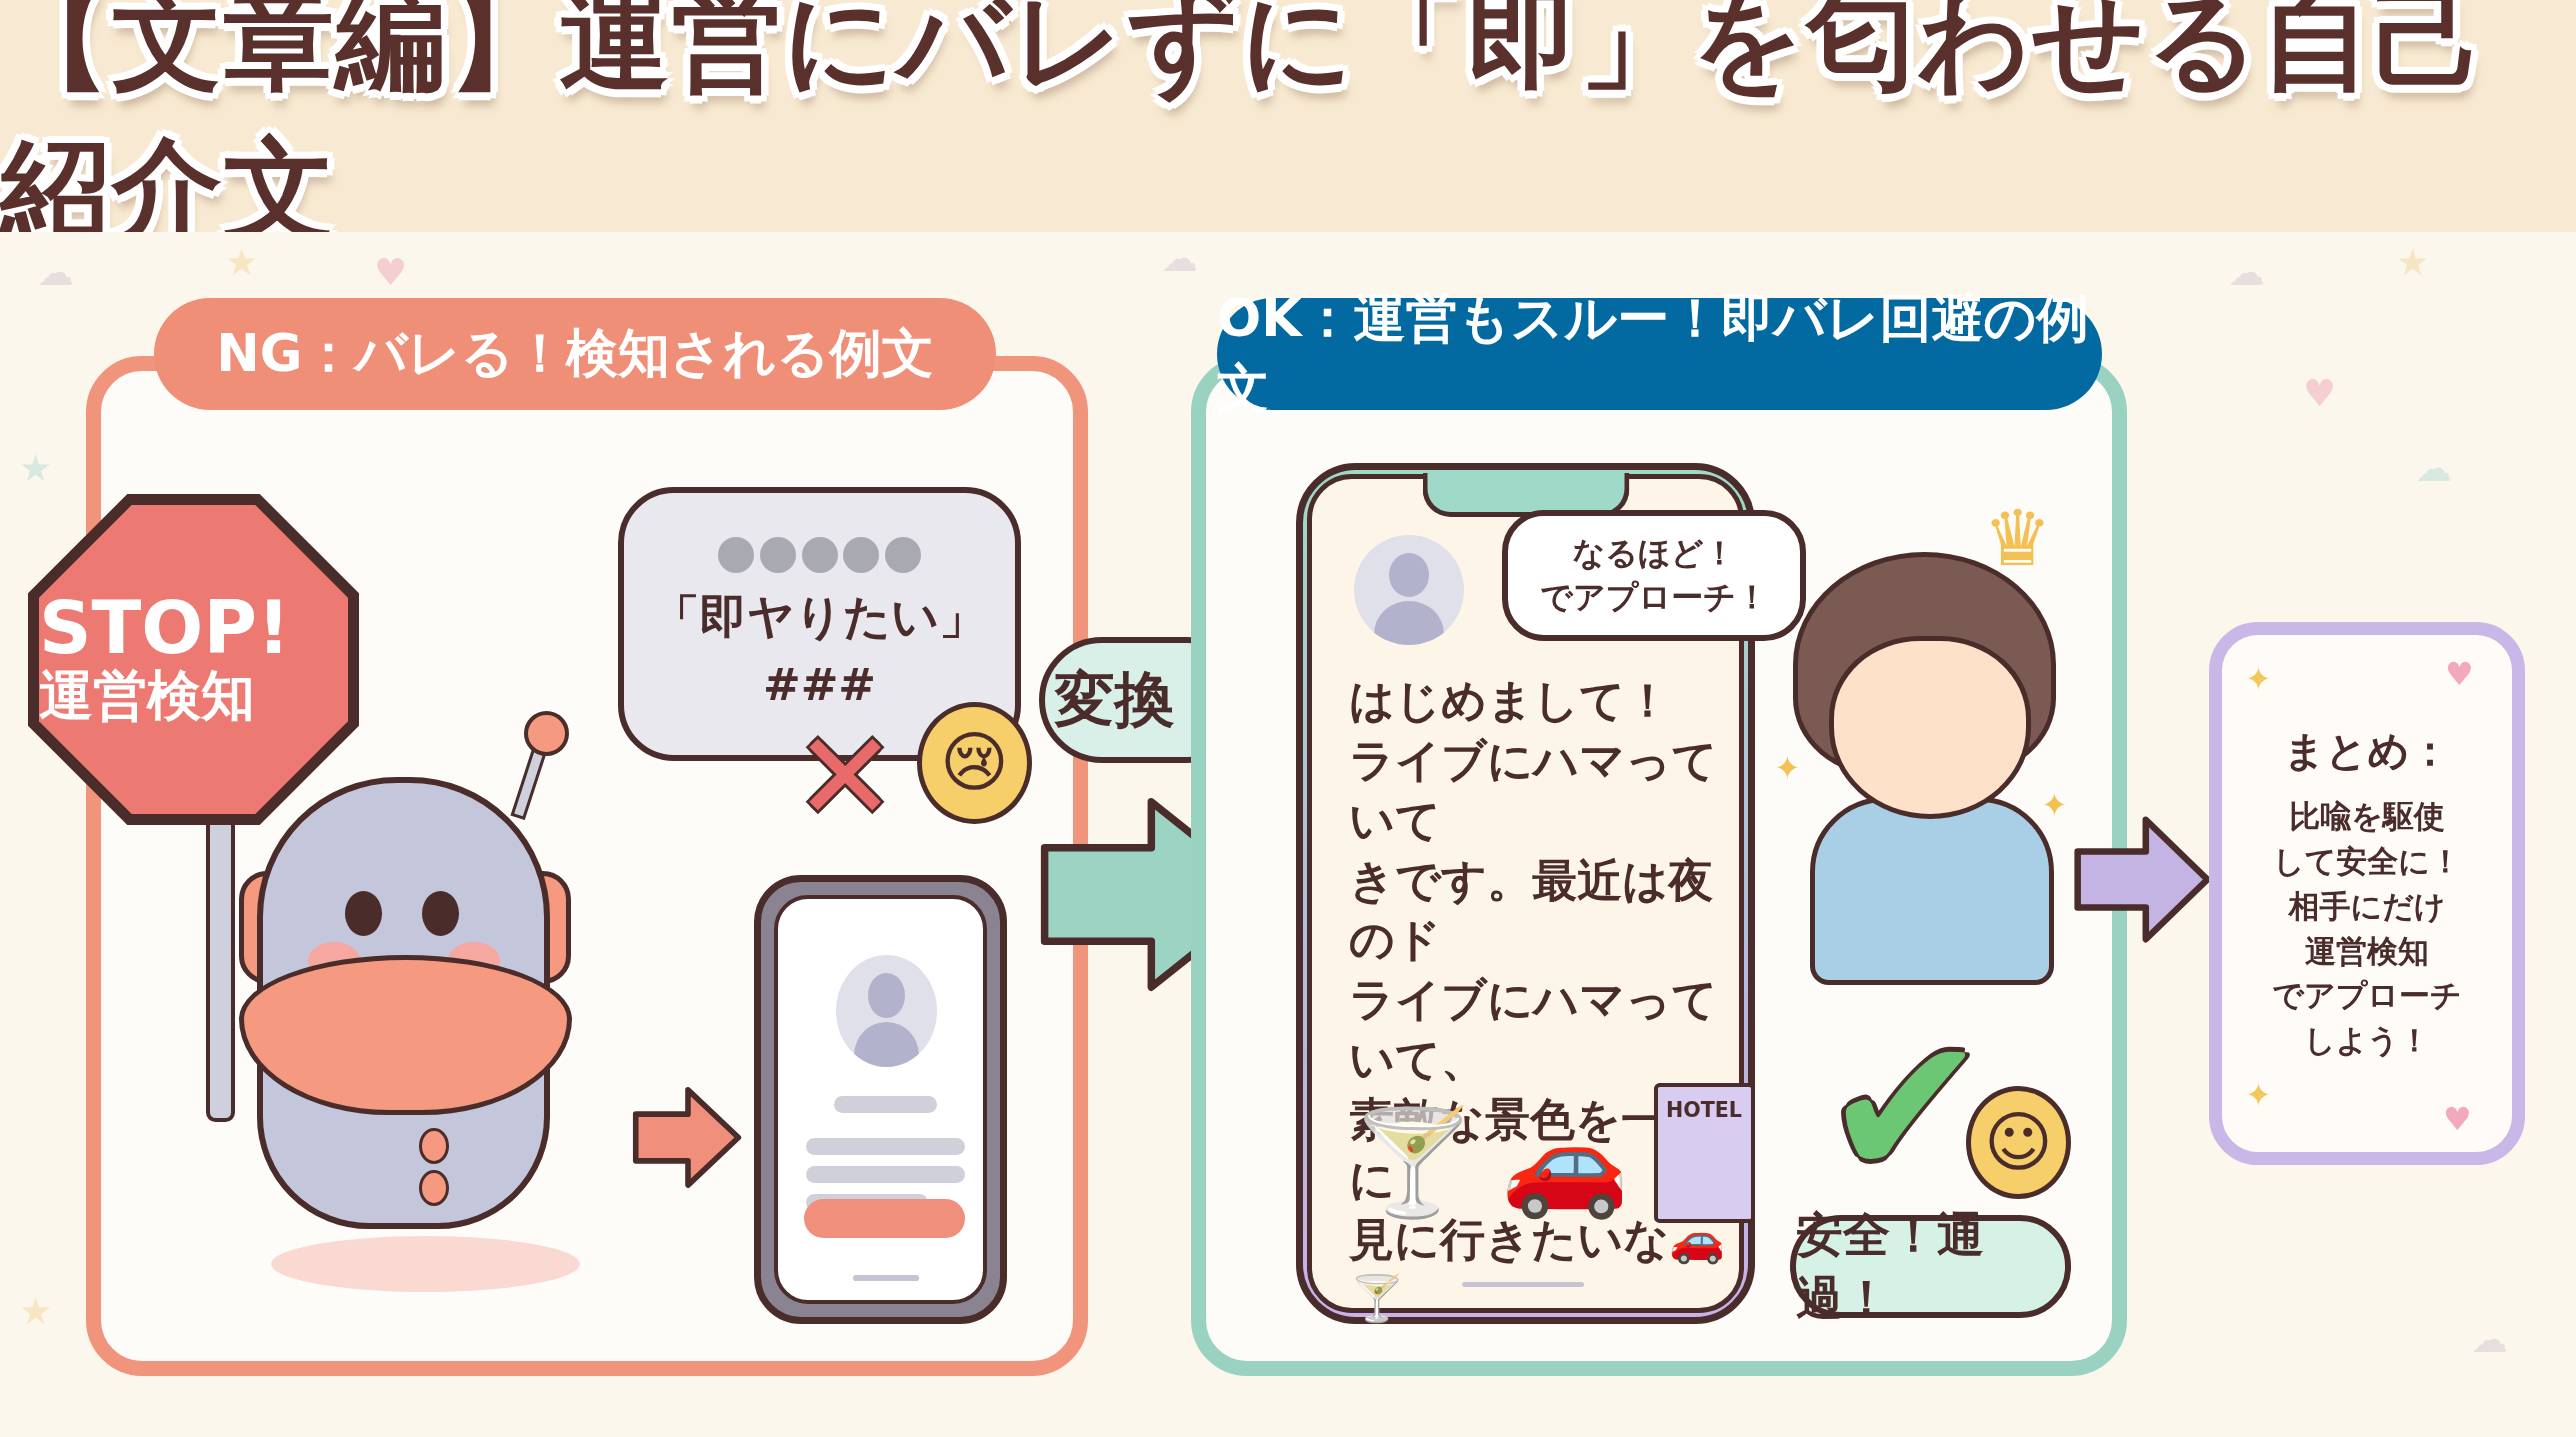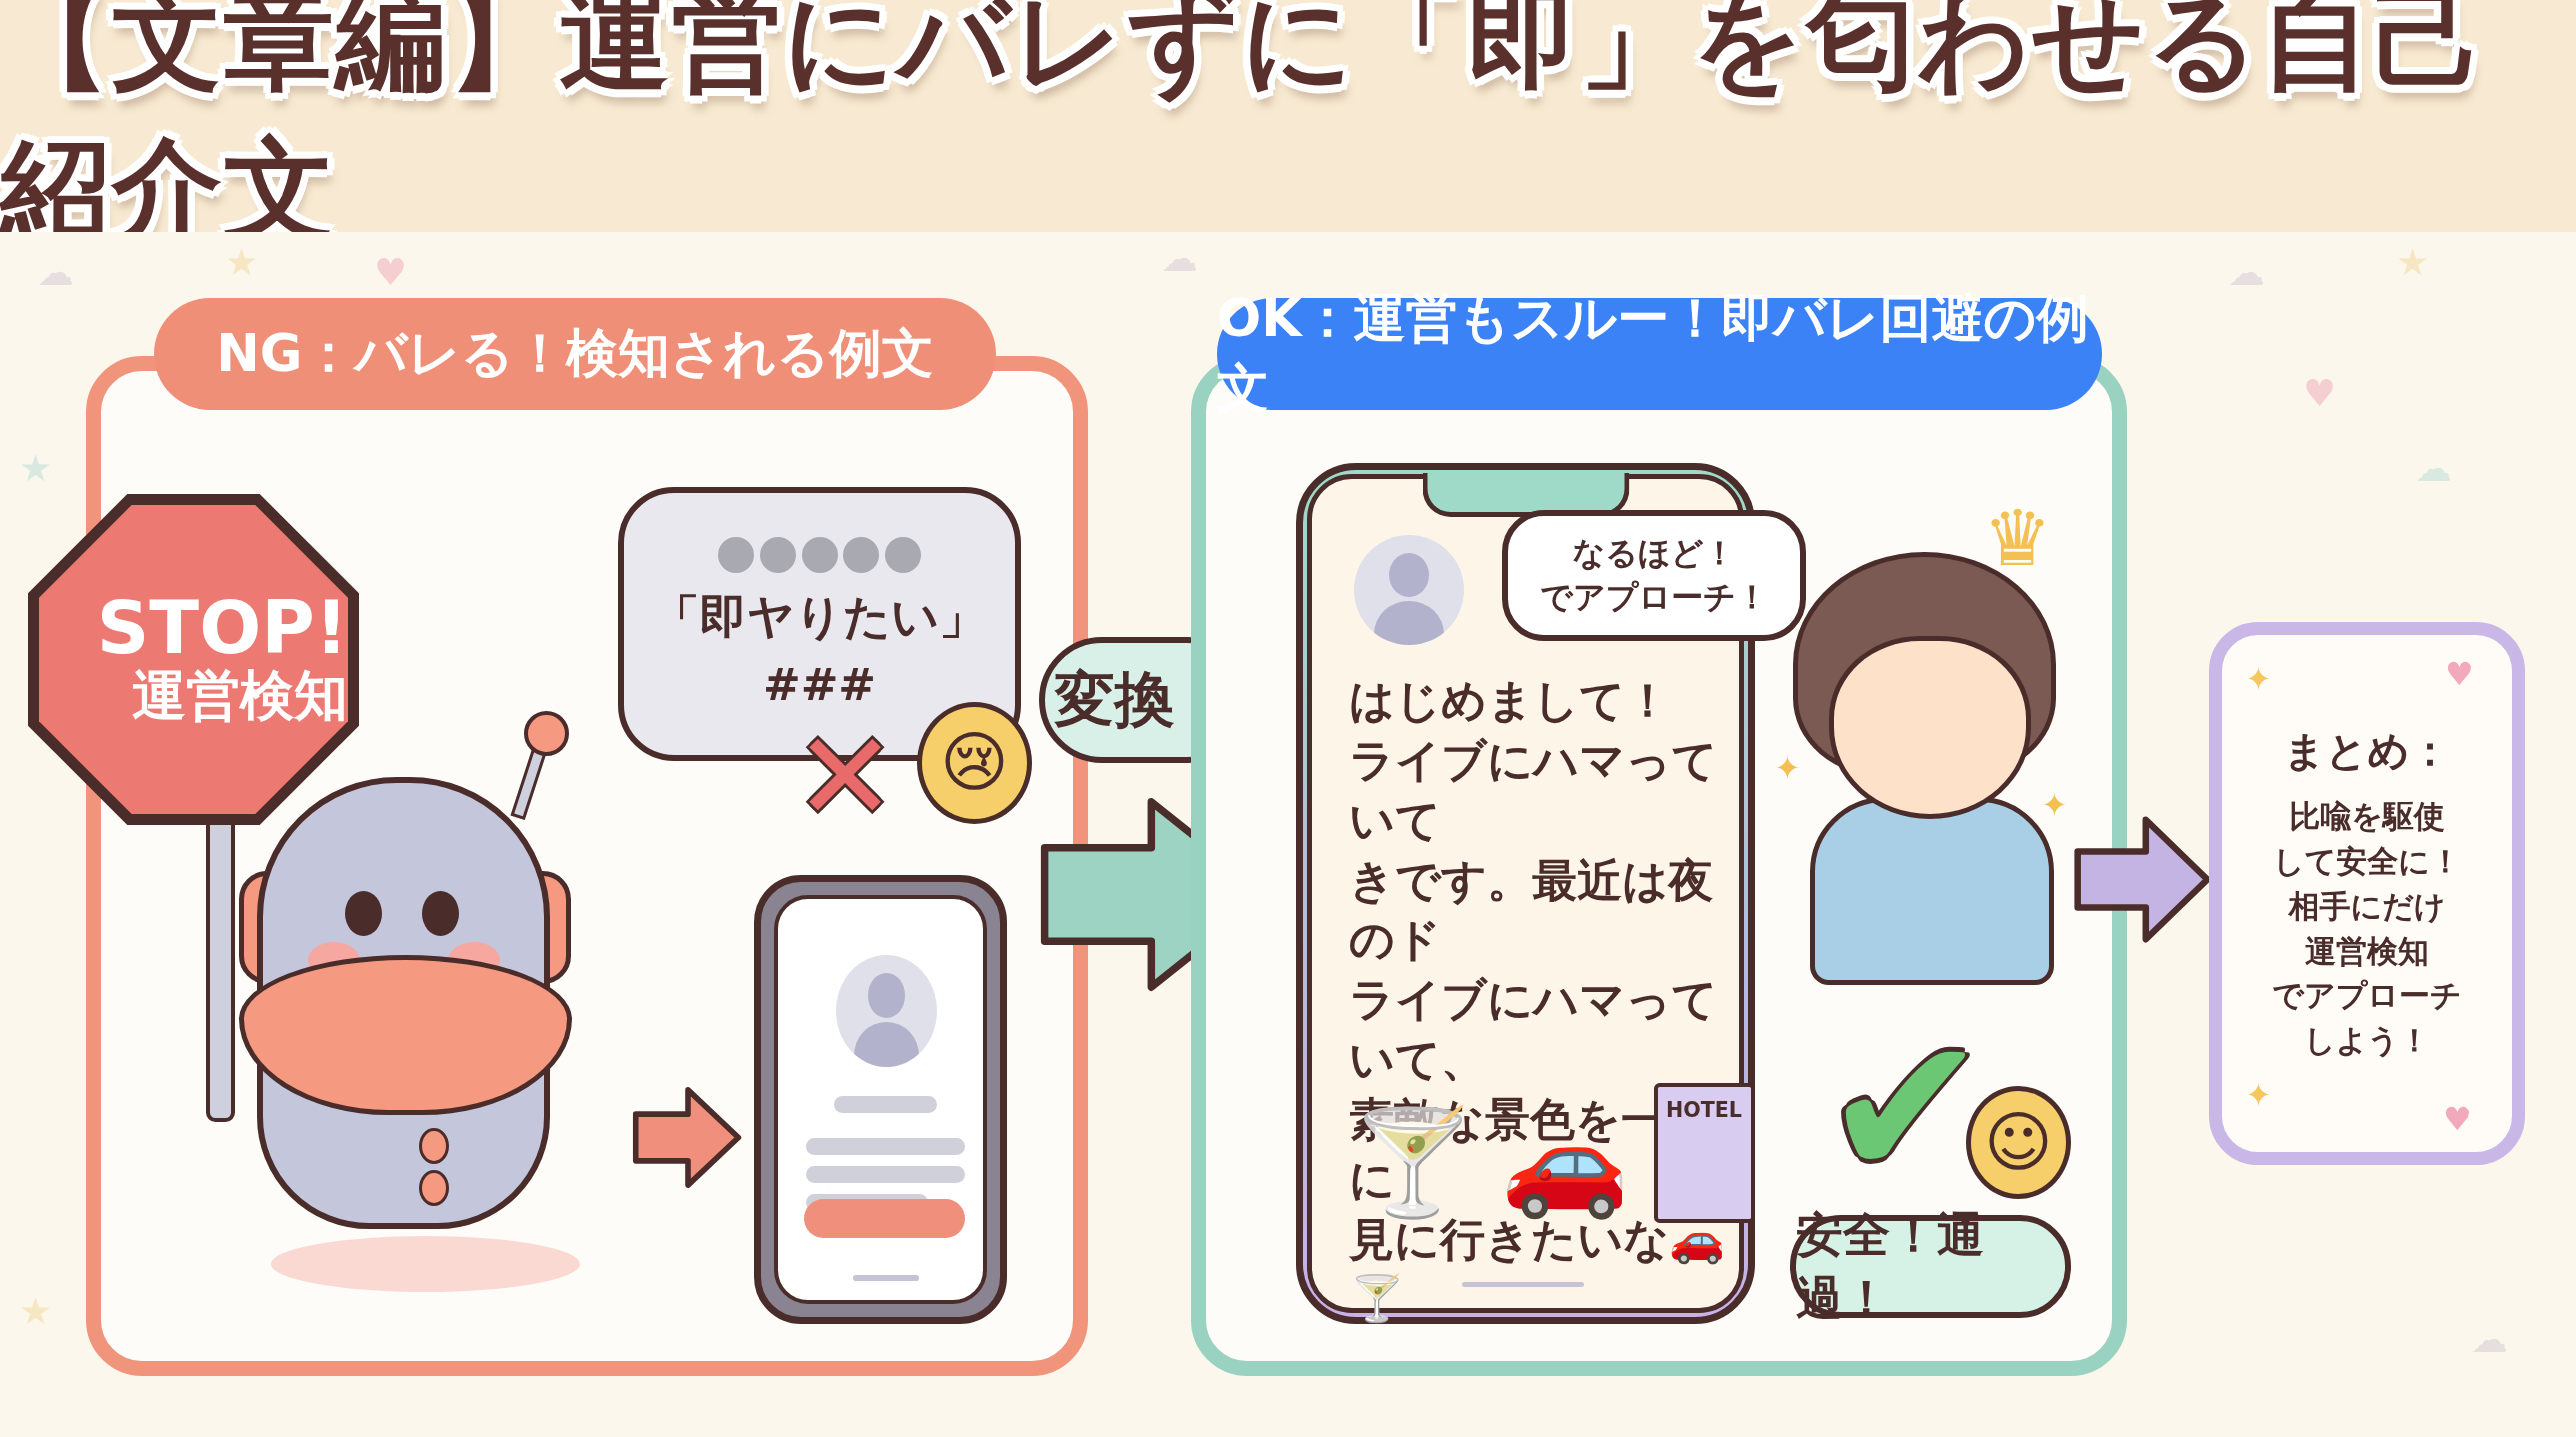--- a/index.html
+++ b/index.html
@@ -12,25 +12,25 @@
     0 7.5px 0 #fff,7.5px 0 0 #fff,-7.5px 0 0 #fff,0 -7.5px 0 #fff,3.7px 13px 9.4px rgba(120,80,60,.35);}
   .bg{position:absolute;left:0;top:232px;width:2576px;height:1206px;background:#fcf7ec;}
   .deco{position:absolute;font-size:37px;opacity:.6;}
   
   .panel{position:absolute;background:#fefcf9;border-radius:56px;box-sizing:border-box;}
   .ng-panel{left:86px;top:356px;width:1002px;height:1020px;border:15px solid #f0947c;}
   .ok-panel{left:1191px;top:356px;width:936px;height:1020px;border:15px solid #9ad2c2;}
   .panel-tab{position:absolute;height:112px;border-radius:56px;display:flex;align-items:center;
     justify-content:center;color:#fff;font-weight:bold;font-size:52px;}
   .ng-tab{left:154px;top:298px;width:842px;background:#ef8f78;}
-  .ok-tab{left:1217px;top:298px;width:885px;background:#3b82f6;}
+  .ok-tab{left:1217px;top:298px;width:885px;background:#0369a1;}
   
   .stop{position:absolute;left:39px;top:505px;width:309px;height:309px;background:#ec7a73;
     clip-path:polygon(30% 0,70% 0,100% 30%,100% 70%,70% 100%,30% 100%,0 70%,0 30%);
-    display:flex;flex-direction:column;align-items:flex-end;justify-content:center;color:#fff;font-weight:bold;}
+    display:flex;flex-direction:column;align-items:flex-start;justify-content:center;color:#fff;font-weight:bold;}
   .stop-ring{position:absolute;left:28px;top:494px;width:331px;height:331px;background:#4a2c2a;
     clip-path:polygon(30% 0,70% 0,100% 30%,100% 70%,70% 100%,30% 100%,0 70%,0 30%);}
   .stop .l1{font-size:73px;line-height:1;}
   .stop .l2{font-size:54px;line-height:1.2;}
   .pole{position:absolute;left:206px;top:814px;width:20.6px;height:300px;background:#cfd0de;border:4.7px solid #4a2c2a;border-radius:9.4px;}
   
   .robot-body{position:absolute;left:257px;top:777px;width:281px;height:440px;background:#c4c6dc;
     border:6.6px solid #4a2c2a;border-radius:140px 140px 112px 112px;}
   .robot-head-eye{position:absolute;width:37px;height:45px;background:#4a2c2a;border-radius:50%;}
   .robot-cheek{position:absolute;width:52px;height:37px;background:#f5a7a0;border-radius:50%;}

